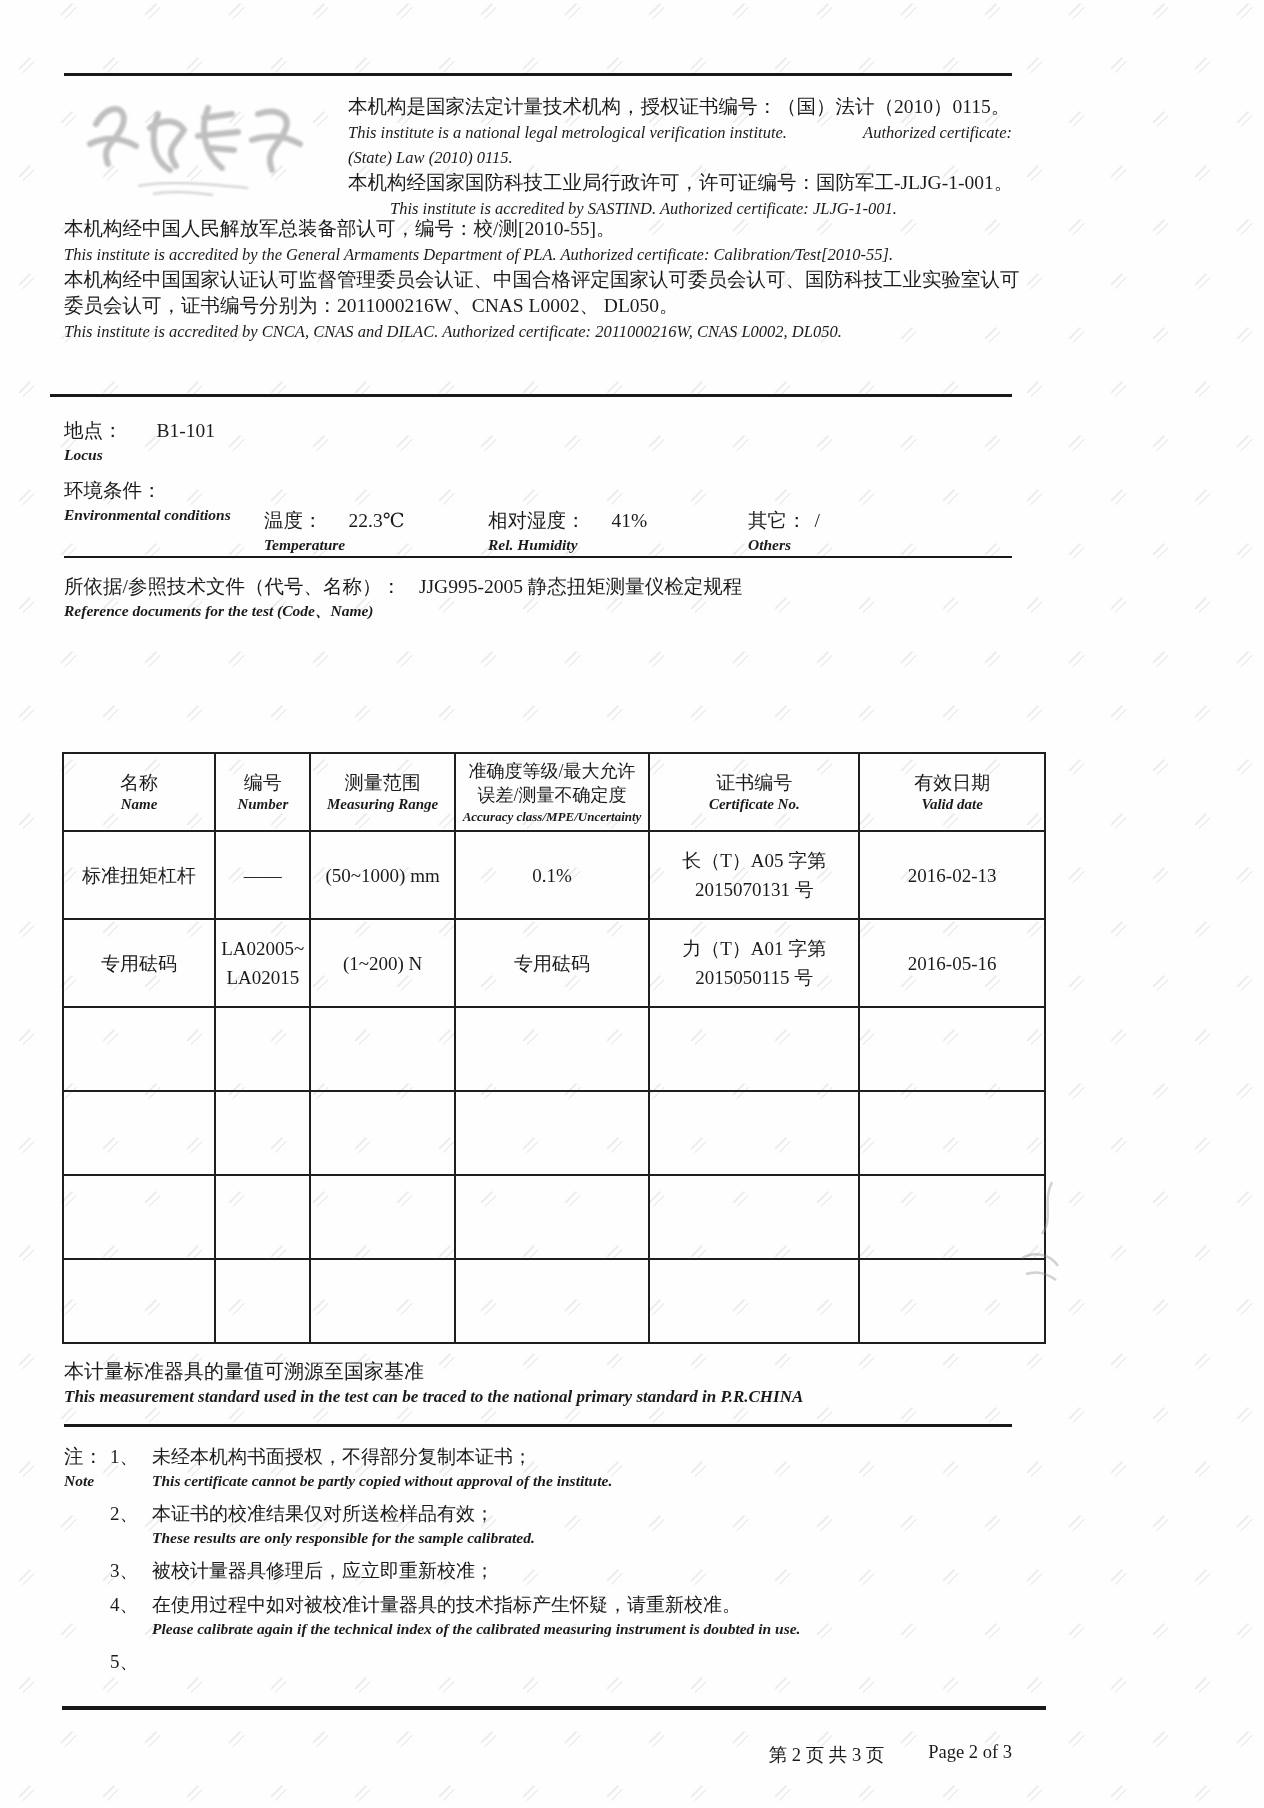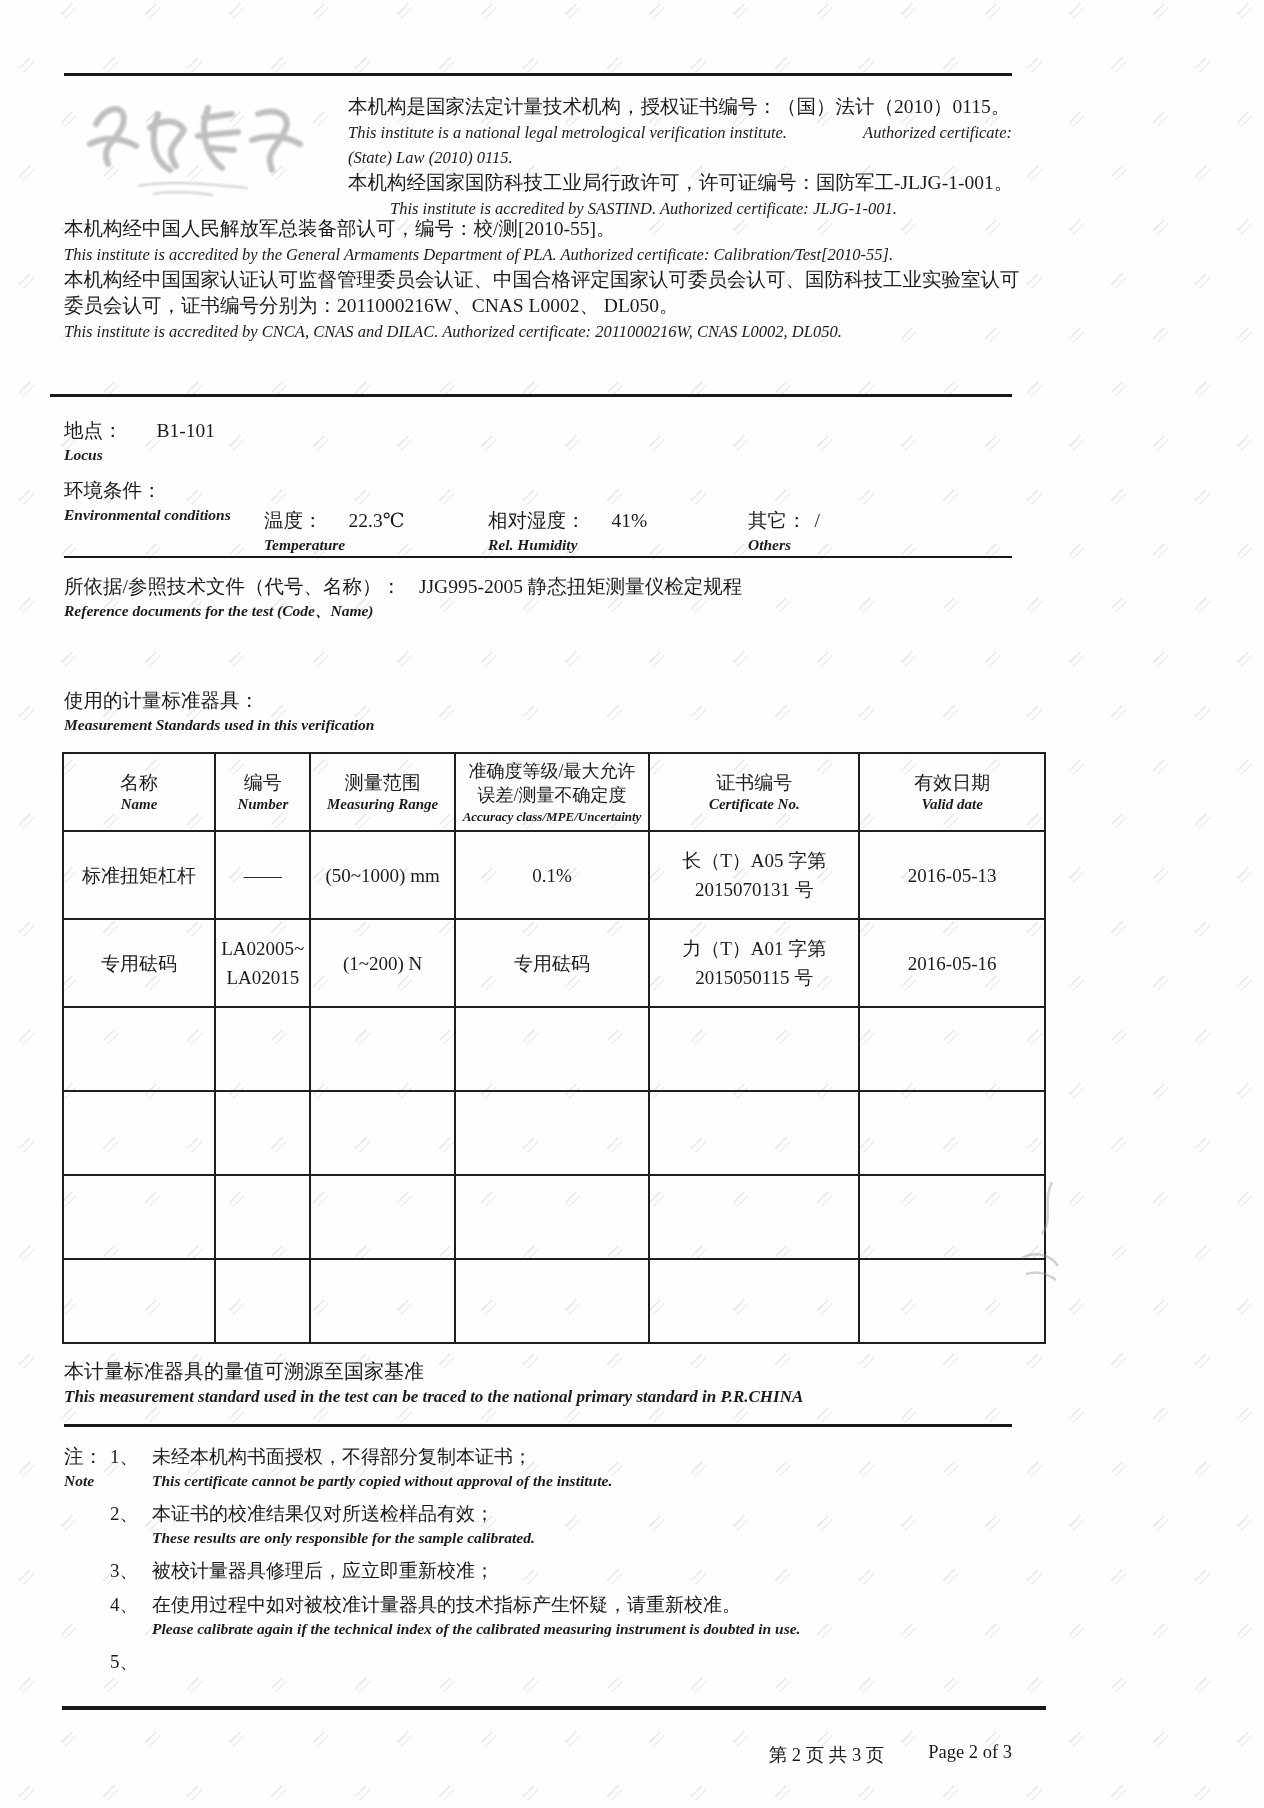--- a/index.html
+++ b/index.html
@@ -660,24 +660,20 @@
 
   <div class="rule rule3"></div>
 
   <div class="ref-block">
     <div class="cn">
       <span>所依据/参照技术文件（代号、名称）：</span><span class="ref-value">JJG995-2005 静态扭矩测量仪检定规程</span>
     </div>
     <div class="en-bold">Reference documents for the test (Code、Name)</div>
   </div>
 
-  <div class="std-title">
-    <div class="cn">使用的计量标准器具：</div>
-    <div class="en-bold">Measurement Standards used in this verification</div>
-  </div>
 
   <table class="std">
     <colgroup>
       <col class="colw0">
         <col class="colw1">
         <col class="colw2">
         <col class="colw3">
         <col class="colw4">
         <col class="colw5">
     </colgroup>
@@ -709,21 +705,21 @@
         <div class="th-en">Valid date</div>
       </th>
     </tr>
     <tr class="r1">
       <td>标准扭矩杠杆</td>
       <td>——</td>
       <td>(50~1000) mm</td>
       <td>0.1%</td>
       <td>长（T）A05 字第
 2015070131 号</td>
-      <td>2016-05-13</td>
+      <td>2016-02-13</td>
     </tr>
     <tr class="r2">
       <td>专用砝码</td>
       <td>LA02005~
 LA02015</td>
       <td>(1~200) N</td>
       <td>专用砝码</td>
       <td>力（T）A01 字第
 2015050115 号</td>
       <td>2016-05-16</td>

